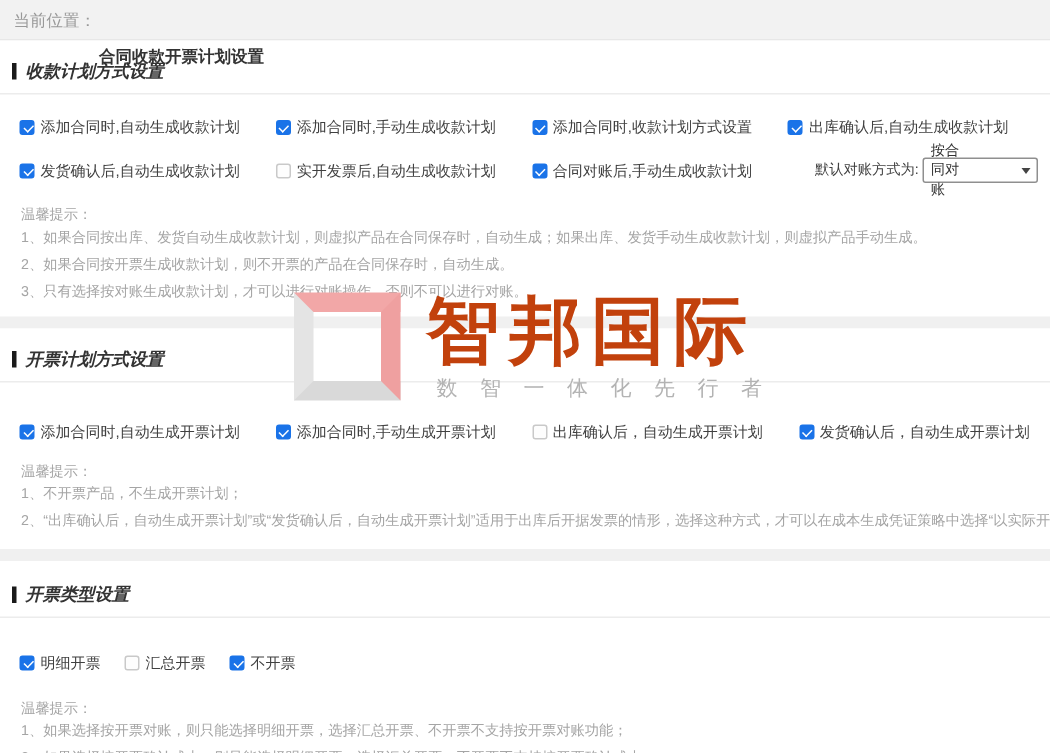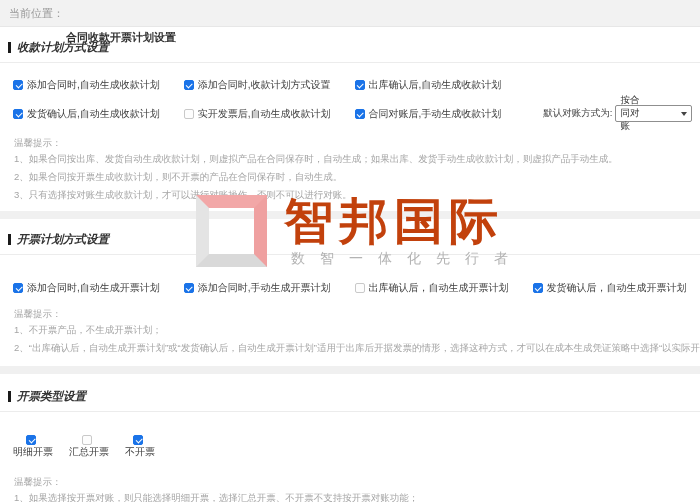--- a/index.html
+++ b/index.html
@@ -28,21 +28,21 @@
         background:#fff; border:1px solid #b9b9b9; flex:0 0 auto; }
   .cb[data-checked="true"] { background:#1a73e8; border-color:#1a73e8; }
   .cb[data-checked="true"]::after { content:""; position:absolute; left:1.5px; top:2px;
         width:5px; height:2.5px; border-left:1.5px solid #fff; border-bottom:1.5px solid #fff;
         transform:rotate(-45deg); }
   .cb[data-checked="false"] { background:#fdfdfd; border-color:#c9c9c9; }
   .cbl { font-size:10px; color:#404040; white-space:nowrap; }
 
   .row-1 .cbi { margin-right:24px; }
   .row-2 .cbi { margin-right:24px; }
-  .row-3 .cbi { margin-right:16px;flex-direction:column; }
+  .row-3 .cbi { margin-right:16px; }
 
   .recon { display:inline-flex; align-items:center; margin-left:18px; }
   .recon-label { font-size:9.5px; color:#404040; margin-right:3px; white-space:nowrap; }
   .select { display:inline-flex; align-items:center; border:1px solid #8f8f8f; border-radius:2px;
         height:17px; padding:0 4px; background:#fff; font-size:9.5px; color:#333; cursor:pointer;gap:30px; }
   .caret { width:0; height:0; border-left:3px solid transparent; border-right:3px solid transparent;
         border-top:4px solid #444; margin-left:5px; }
 
   
   .tips { padding-left:6px; }
@@ -87,20 +87,24 @@
   </div>
   <div class="sec-hr"></div>
 
   <div class="row row-1">
     <label class="cbi">
       <span class="cb" data-checked="true"></span>
       <span class="cbl">添加合同时,自动生成收款计划</span>
     </label>
     <label class="cbi">
       <span class="cb" data-checked="true"></span>
+      <span class="cbl">添加合同时,手动生成收款计划</span>
+    </label>
+    <label class="cbi">
+      <span class="cb" data-checked="true"></span>
       <span class="cbl">添加合同时,收款计划方式设置</span>
     </label>
     <label class="cbi">
       <span class="cb" data-checked="true"></span>
       <span class="cbl">出库确认后,自动生成收款计划</span>
     </label>
   </div>
 
   <div class="row row-2">
     <label class="cbi">

